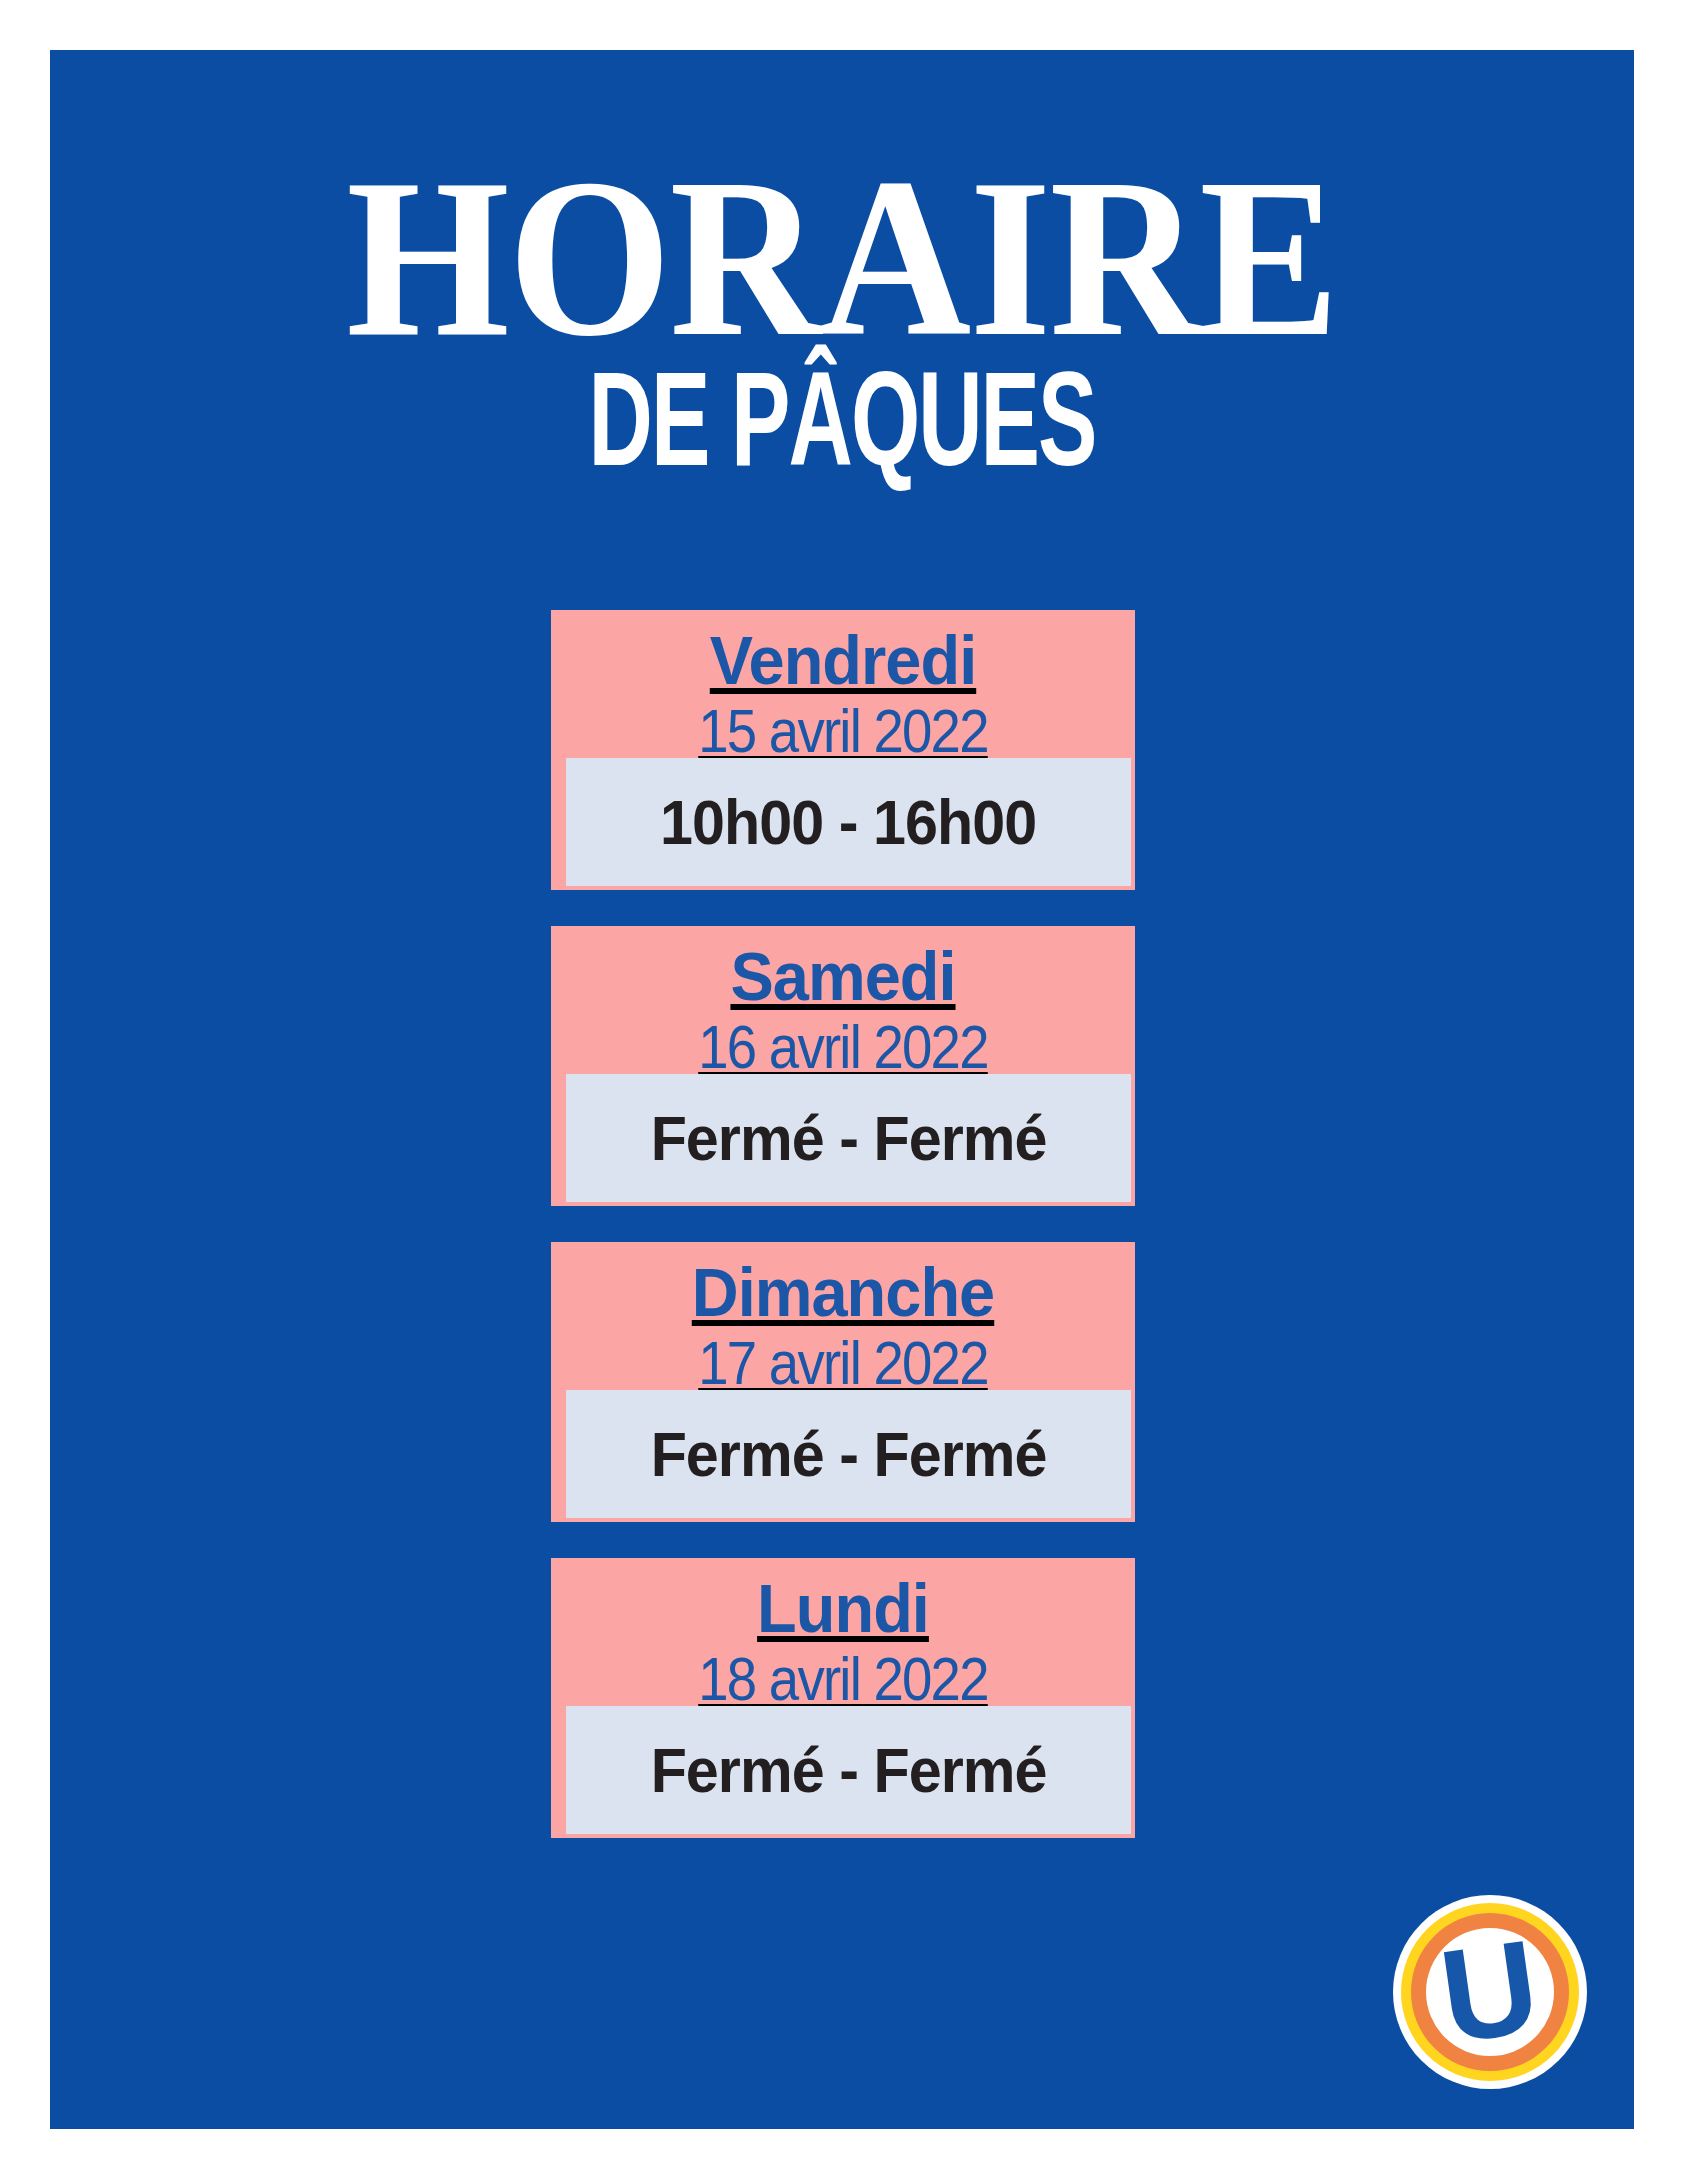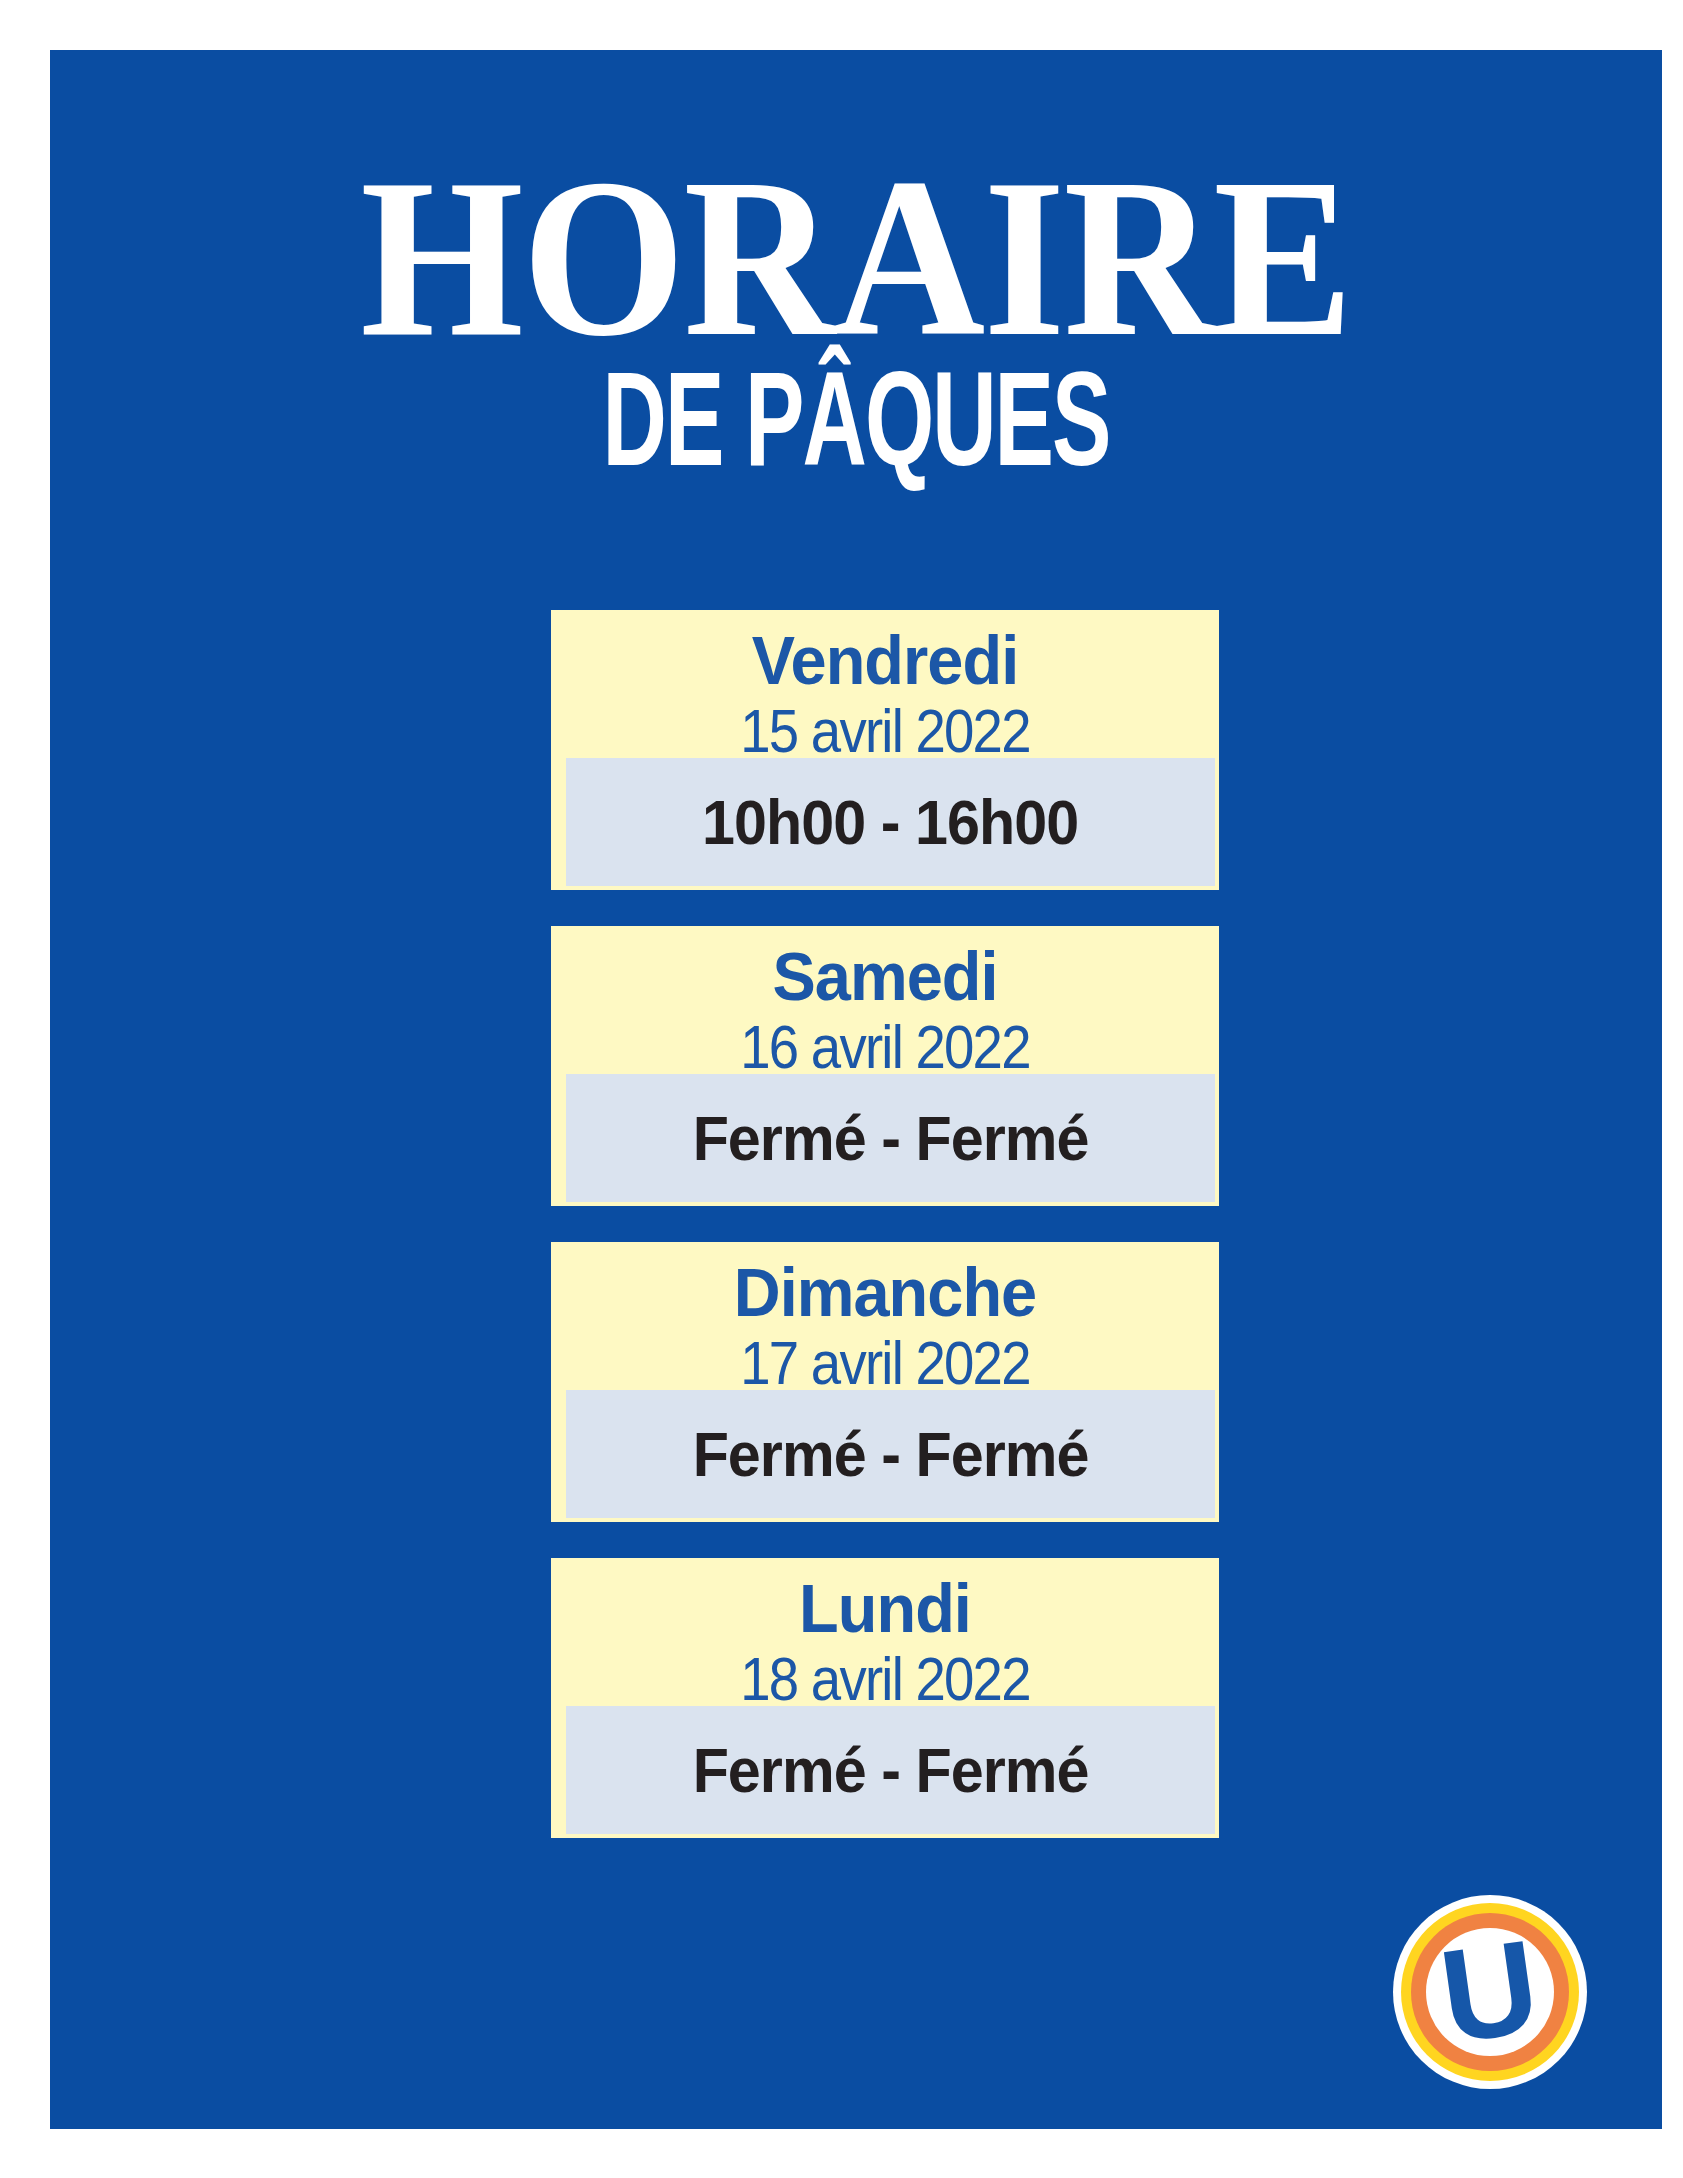--- a/index.html
+++ b/index.html
@@ -8,21 +8,20 @@
     background: #ffffff;
     position: relative;
     font-family: "Liberation Sans", sans-serif;
     overflow: hidden;
   }
   .poster {
     position: absolute; left: 50px; top: 50px;
     width: 1584px; height: 2079px;
     background: #0a4da2;
     overflow: hidden;
-    padding-left: 28px;
   }
   .title {
     position: absolute; top: 95px; left: 0; width: 100%;
     margin: 0; text-align: center;
     color: #ffffff;
     font-family: "Liberation Serif", serif;
     font-weight: 700;
     font-size: 226px; line-height: 1;
     letter-spacing: -2px;
     transform: scaleX(0.93);
@@ -33,23 +32,24 @@
     margin: 0; text-align: center;
     color: #ffffff;
     font-weight: 700;
     font-size: 133px; line-height: 1;
     letter-spacing: -3px;
     transform: scaleX(0.67);
     white-space: nowrap;
   }
   .card {
     position: absolute; left: 501px;
-    width: 668px; height: 280px;
-    background: #fef9c3;
+    width: 584px; height: 280px;
+    background: #fca5a5;
     text-align: center;
+    text-decoration: underline;
   }
   .card.c0 { top: 560px; }
   .card.c1 { top: 876px; }
   .card.c2 { top: 1192px; }
   .card.c3 { top: 1508px; }
   .card-day {
     padding-top: 14px;
     font-size: 69px; font-weight: 700; line-height: 1.06;
     color: #1c57a7;
     letter-spacing: -1px;

